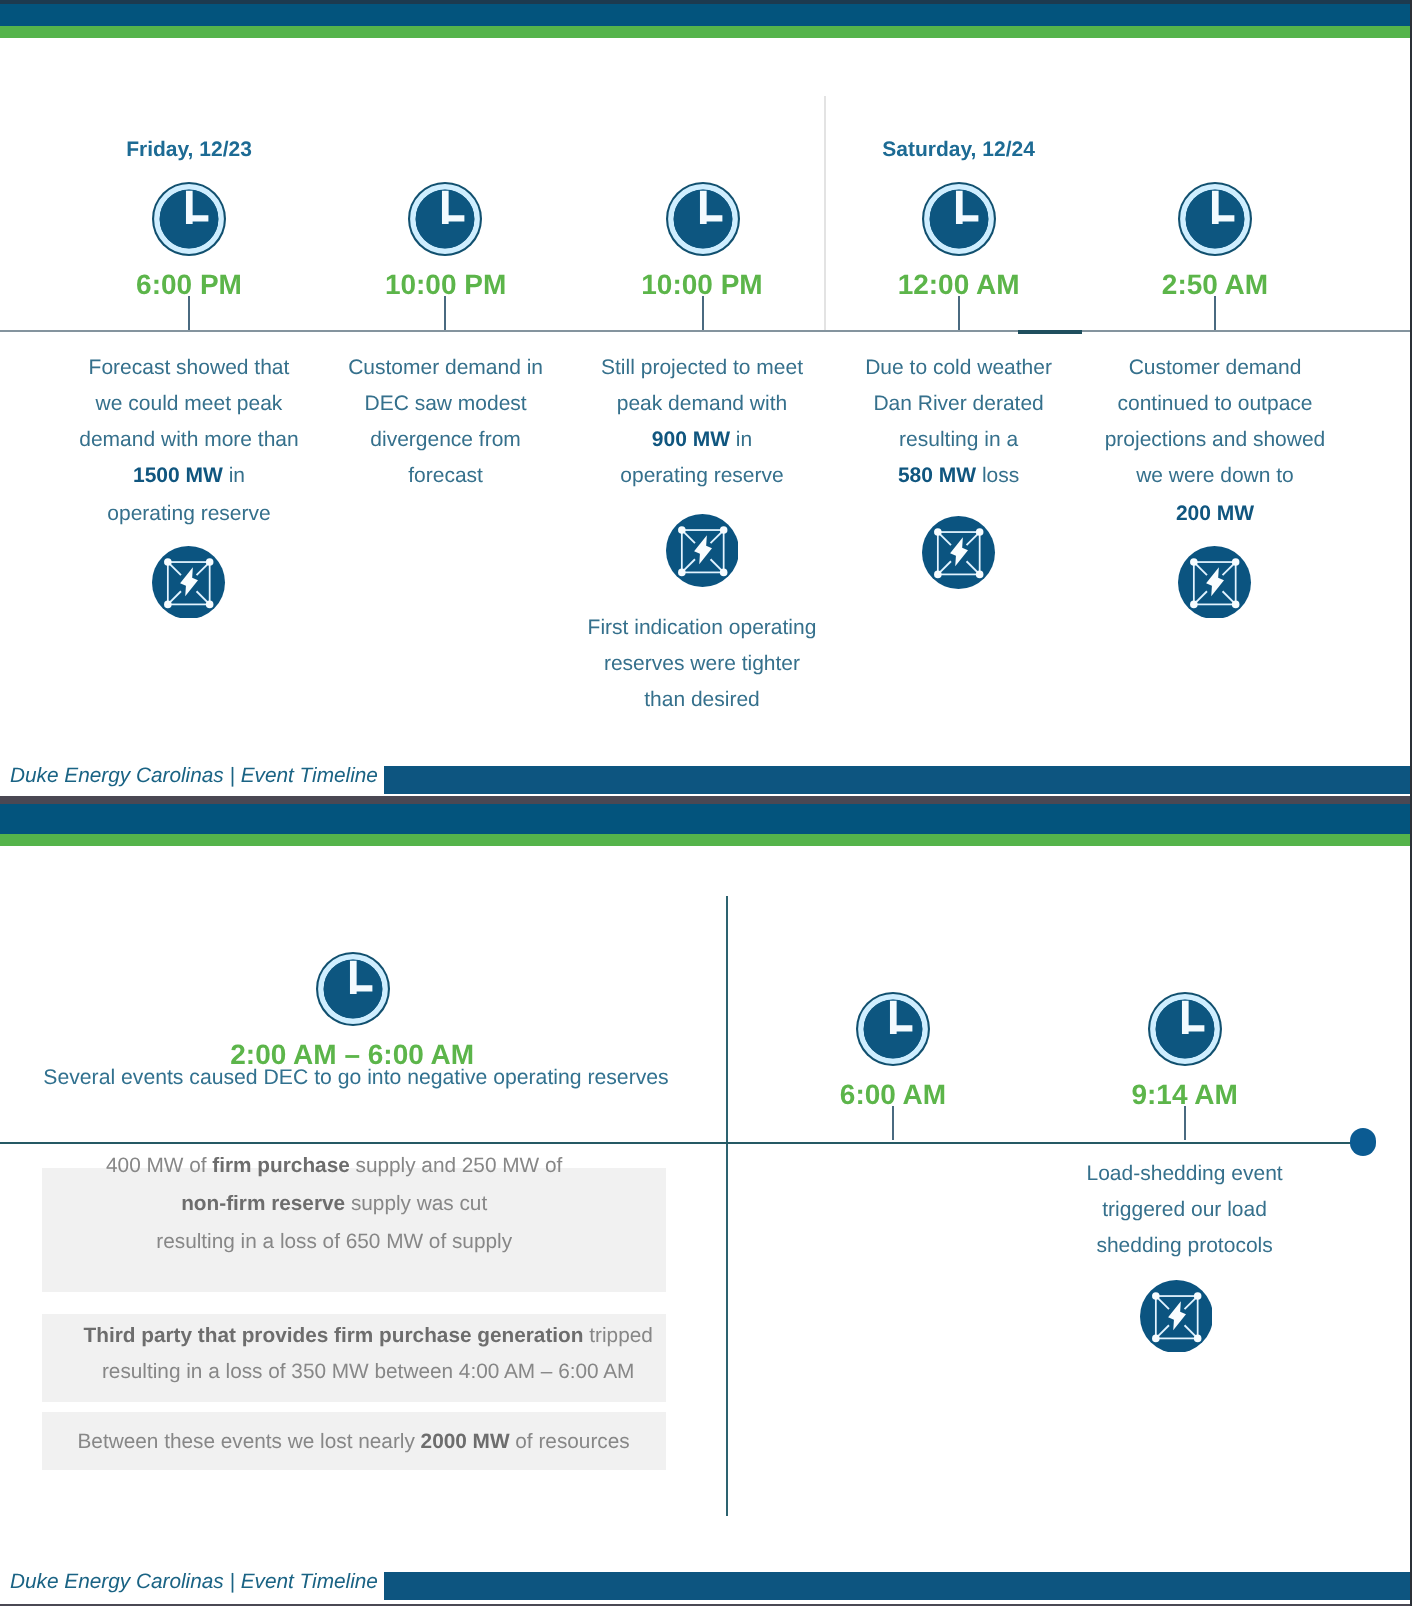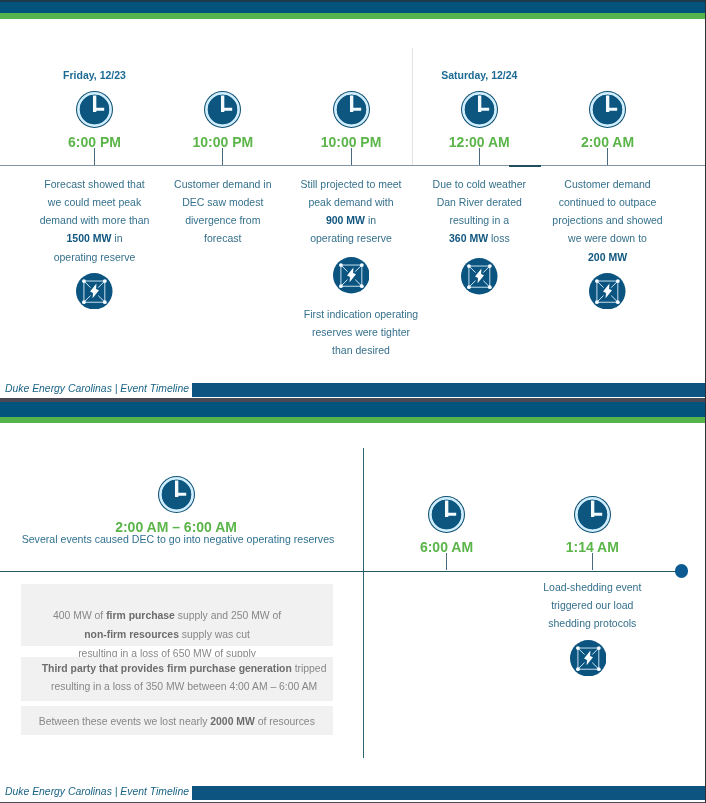--- a/index.html
+++ b/index.html
@@ -89,47 +89,47 @@
   <div class="icon" style="left:332.85px;top:259.45px;"><svg viewBox="0 0 100 100" width="36.5" height="36.5">
           <circle cx="50" cy="50" r="50" fill="#0b5480"></circle>
           <rect x="21.7" y="22.0" width="57.3" height="58.0" fill="none" stroke="#e3f4ff" stroke-width="2.4"></rect>
           <path d="M21.7 22 L39.7 40 M79.0 22 L61.0 40 M21.7 80 L39.7 62 M79.0 80 L61.0 62" stroke="#dff2ff" stroke-width="2.6" fill="none"></path>
           <circle cx="21.7" cy="22.0" r="5.2" fill="#f6fcff"></circle>
           <circle cx="79.0" cy="22.0" r="5.2" fill="#f6fcff"></circle>
           <circle cx="21.7" cy="80.0" r="5.2" fill="#f6fcff"></circle>
           <circle cx="79.0" cy="80.0" r="5.2" fill="#f6fcff"></circle>
           <path d="M56.0 29.0 L38.5 51.0 L46.5 54.5 L45.5 69.0 L63.0 47.0 L55.0 43.5 Z" fill="#f9fdff"></path>
         </svg></div>
-  <div class="body-text" style="left:286px;top:306.8px;width:150px;">First indication operating<br>reserves were tighter<br>than desired</div>
+  <div class="body-text" style="left:276px;top:306.8px;width:150px;">First indication operating<br>reserves were tighter<br>than desired</div>
   <div class="icon" style="left:460.8px;top:93.3px;"><svg viewBox="0 0 100 100" width="37.0" height="37.0">
           <circle cx="50" cy="50" r="50" fill="#11506f"></circle>
           <circle cx="50" cy="50" r="43.4" fill="none" stroke="#cfeeff" stroke-width="7.5"></circle>
           <circle cx="50" cy="50" r="39.7" fill="#0d5680"></circle>
           <path d="M45.9 11.9 L54.9 11.9 L54.9 45.1 L76.2 45.1 L76.2 53.5 L54.9 53.5 L54.9 56.8 L45.9 56.8 Z" fill="#f4fbff"></path>
         </svg></div>
   <div class="time-label" style="left:419.3px;top:135.6px;width:120px;">12:00 AM</div>
   <div class="tick" style="left:478.8px;top:150.2px;height:16.8px;"></div>
-  <div class="body-text" style="left:410.3px;top:176.6px;width:138px;">Due to cold weather<br>Dan River derated<br>resulting in a<br><b>360 MW</b> loss</div>
+  <div class="body-text" style="left:410.3px;top:176.6px;width:138px;">Due to cold weather<br>Dan River derated<br>resulting in a<br><b>580 MW</b> loss</div>
   <div class="icon" style="left:461.15px;top:260.15px;"><svg viewBox="0 0 100 100" width="36.5" height="36.5">
           <circle cx="50" cy="50" r="50" fill="#0b5480"></circle>
           <rect x="21.7" y="22.0" width="57.3" height="58.0" fill="none" stroke="#e3f4ff" stroke-width="2.4"></rect>
           <path d="M21.7 22 L39.7 40 M79.0 22 L61.0 40 M21.7 80 L39.7 62 M79.0 80 L61.0 62" stroke="#dff2ff" stroke-width="2.6" fill="none"></path>
           <circle cx="21.7" cy="22.0" r="5.2" fill="#f6fcff"></circle>
           <circle cx="79.0" cy="22.0" r="5.2" fill="#f6fcff"></circle>
           <circle cx="21.7" cy="80.0" r="5.2" fill="#f6fcff"></circle>
           <circle cx="79.0" cy="80.0" r="5.2" fill="#f6fcff"></circle>
           <path d="M56.0 29.0 L38.5 51.0 L46.5 54.5 L45.5 69.0 L63.0 47.0 L55.0 43.5 Z" fill="#f9fdff"></path>
         </svg></div>
   <div class="icon" style="left:589px;top:93.3px;"><svg viewBox="0 0 100 100" width="37.0" height="37.0">
           <circle cx="50" cy="50" r="50" fill="#11506f"></circle>
           <circle cx="50" cy="50" r="43.4" fill="none" stroke="#cfeeff" stroke-width="7.5"></circle>
           <circle cx="50" cy="50" r="39.7" fill="#0d5680"></circle>
           <path d="M45.9 11.9 L54.9 11.9 L54.9 45.1 L76.2 45.1 L76.2 53.5 L54.9 53.5 L54.9 56.8 L45.9 56.8 Z" fill="#f4fbff"></path>
         </svg></div>
-  <div class="time-label" style="left:547.5px;top:135.6px;width:120px;">2:00 AM</div>
+  <div class="time-label" style="left:547.5px;top:135.6px;width:120px;">2:50 AM</div>
   <div class="tick" style="left:607px;top:150.2px;height:16.8px;"></div>
   <div class="body-text" style="left:538.5px;top:176.6px;width:138px;">Customer demand<br>continued to outpace<br>projections and showed<br>we were down to<br><b>200 MW</b></div>
   <div class="icon" style="left:589.45px;top:274.65px;"><svg viewBox="0 0 100 100" width="36.5" height="36.5">
           <circle cx="50" cy="50" r="50" fill="#0b5480"></circle>
           <rect x="21.7" y="22.0" width="57.3" height="58.0" fill="none" stroke="#e3f4ff" stroke-width="2.4"></rect>
           <path d="M21.7 22 L39.7 40 M79.0 22 L61.0 40 M21.7 80 L39.7 62 M79.0 80 L61.0 62" stroke="#dff2ff" stroke-width="2.6" fill="none"></path>
           <circle cx="21.7" cy="22.0" r="5.2" fill="#f6fcff"></circle>
           <circle cx="79.0" cy="22.0" r="5.2" fill="#f6fcff"></circle>
           <circle cx="21.7" cy="80.0" r="5.2" fill="#f6fcff"></circle>
           <circle cx="79.0" cy="80.0" r="5.2" fill="#f6fcff"></circle>
@@ -149,40 +149,40 @@
           <circle cx="50" cy="50" r="43.4" fill="none" stroke="#cfeeff" stroke-width="7.5"></circle>
           <circle cx="50" cy="50" r="39.7" fill="#0d5680"></circle>
           <path d="M45.9 11.9 L54.9 11.9 L54.9 45.1 L76.2 45.1 L76.2 53.5 L54.9 53.5 L54.9 56.8 L45.9 56.8 Z" fill="#f4fbff"></path>
         </svg></div>
   <div class="hl-time" style="left:76.1px;top:116.8px;width:200px;">2:00 AM – 6:00 AM</div>
   <div class="hl-text" style="left:-22px;top:131px;width:400px;">Several events caused DEC to go into negative operating reserves</div>
   <div class="s2-vline" style="left:363px;top:45.5px;height:310px;"></div>
   <div class="tl-rule" style="left:0px;top:168.8px;width:682px;background:#255964;"></div>
   <div class="enddot" style="left:674.9px;top:162.4px;width:13.4px;height:13.4px;"></div>
   <div class="gbox" style="left:20.6px;top:181.6px;width:312.4px;height:62.2px;"></div>
-  <div class="gbox-text" style="position:absolute;left:20.6px;top:205px;width:293px;">400 MW of <b>firm purchase</b> supply and 250 MW of<br><b>non-firm resources</b> supply was cut<br>resulting in a loss of 650 MW of supply</div>
+  <div class="gbox-text" style="position:absolute;left:20.6px;top:173px;width:293px;">400 MW of <b>firm purchase</b> supply and 250 MW of<br><b>non-firm reserve</b> supply was cut<br>resulting in a loss of 650 MW of supply</div>
   <div class="gbox" style="left:20.6px;top:254.7px;width:312.4px;height:44.4px;"></div>
   <div class="gbox-text" style="position:absolute;left:20.6px;top:257.6px;width:327px;"><b>Third party that provides firm purchase generation</b> tripped<br>resulting in a loss of 350 MW between 4:00 AM – 6:00 AM</div>
   <div class="gbox" style="left:20.6px;top:303.8px;width:312.4px;height:29.7px;"></div>
   <div class="gbox-text" style="position:absolute;left:20.6px;top:310.5px;width:312.4px;">Between these events we lost nearly <b>2000 MW</b> of resources</div>
   <div class="icon" style="left:428px;top:94.4px;"><svg viewBox="0 0 100 100" width="37.0" height="37.0">
           <circle cx="50" cy="50" r="50" fill="#11506f"></circle>
           <circle cx="50" cy="50" r="43.4" fill="none" stroke="#cfeeff" stroke-width="7.5"></circle>
           <circle cx="50" cy="50" r="39.7" fill="#0d5680"></circle>
           <path d="M45.9 11.9 L54.9 11.9 L54.9 45.1 L76.2 45.1 L76.2 53.5 L54.9 53.5 L54.9 56.8 L45.9 56.8 Z" fill="#f4fbff"></path>
         </svg></div>
   <div class="time-label" style="left:386.5px;top:136.8px;width:120px;">6:00 AM</div>
   <div class="tick" style="left:446px;top:151.4px;height:16.8px;"></div>
   <div class="icon" style="left:573.8px;top:94.4px;"><svg viewBox="0 0 100 100" width="37.0" height="37.0">
           <circle cx="50" cy="50" r="50" fill="#11506f"></circle>
           <circle cx="50" cy="50" r="43.4" fill="none" stroke="#cfeeff" stroke-width="7.5"></circle>
           <circle cx="50" cy="50" r="39.7" fill="#0d5680"></circle>
           <path d="M45.9 11.9 L54.9 11.9 L54.9 45.1 L76.2 45.1 L76.2 53.5 L54.9 53.5 L54.9 56.8 L45.9 56.8 Z" fill="#f4fbff"></path>
         </svg></div>
-  <div class="time-label" style="left:532.3px;top:136.8px;width:120px;">1:14 AM</div>
+  <div class="time-label" style="left:532.3px;top:136.8px;width:120px;">9:14 AM</div>
   <div class="tick" style="left:591.8px;top:151.4px;height:16.8px;"></div>
   <div class="body-text" style="left:523.3px;top:175.6px;width:138px;">Load-shedding event<br>triggered our load<br>shedding protocols</div>
   <div class="icon" style="left:569.65px;top:237.85px;"><svg viewBox="0 0 100 100" width="36.5" height="36.5">
           <circle cx="50" cy="50" r="50" fill="#0b5480"></circle>
           <rect x="21.7" y="22.0" width="57.3" height="58.0" fill="none" stroke="#e3f4ff" stroke-width="2.4"></rect>
           <path d="M21.7 22 L39.7 40 M79.0 22 L61.0 40 M21.7 80 L39.7 62 M79.0 80 L61.0 62" stroke="#dff2ff" stroke-width="2.6" fill="none"></path>
           <circle cx="21.7" cy="22.0" r="5.2" fill="#f6fcff"></circle>
           <circle cx="79.0" cy="22.0" r="5.2" fill="#f6fcff"></circle>
           <circle cx="21.7" cy="80.0" r="5.2" fill="#f6fcff"></circle>
           <circle cx="79.0" cy="80.0" r="5.2" fill="#f6fcff"></circle>

